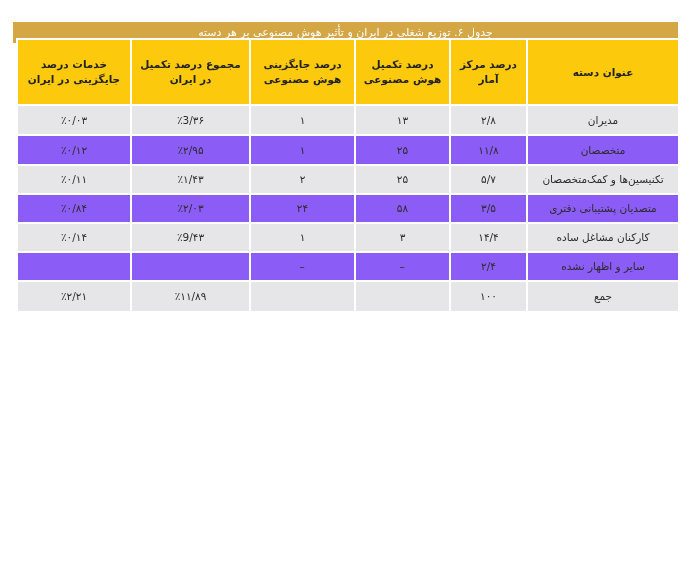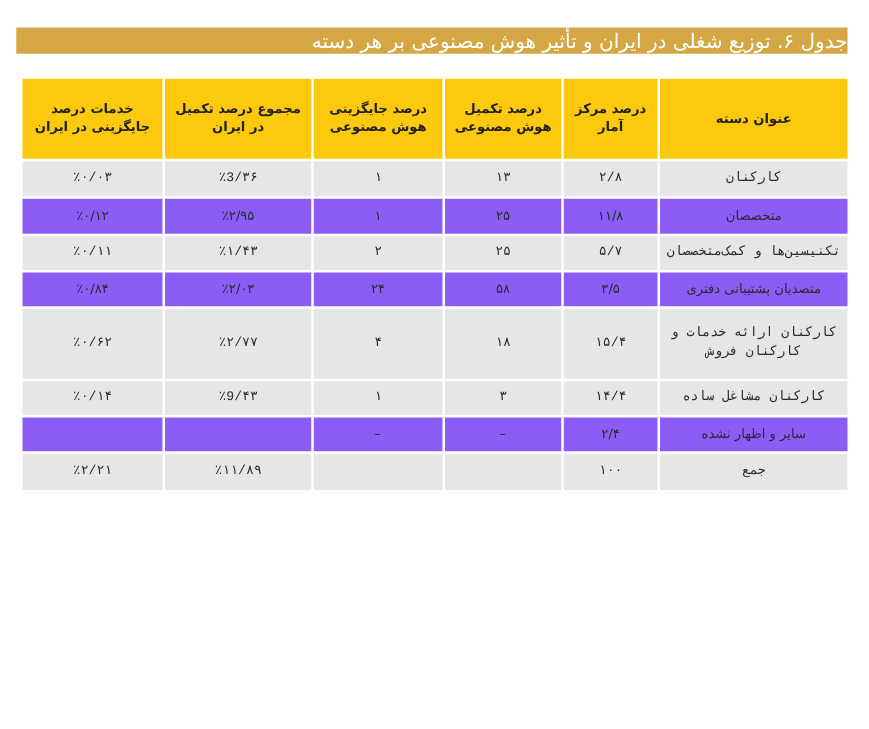--- a/index.html
+++ b/index.html
@@ -1,34 +1,34 @@
 <!DOCTYPE html>
 <html><head>
 <meta charset="utf-8">
 <style>
   html, body { margin: 0; padding: 0; background: #ffffff; }
   body { width: 695px; height: 583px; position: relative; overflow: hidden;
          font-family: "DejaVu Sans", sans-serif; }
   .title-bar {
     position: absolute; left: 13px; top: 22px; width: 665px; height: 21px;
     background: #d4a644; color: #ffffff; direction: rtl;
-    font-size: 16px; line-height: 21px; font-weight: normal;
+    font-size: 11px; line-height: 21px; text-align: center; font-weight: normal;
   }
   table.main {
-    position: absolute; left: 16px; top: 61px; width: 662px;
+    position: absolute; left: 16px; top: 38px; width: 662px;
     border-collapse: collapse; table-layout: fixed; direction: rtl;
   }
   table.main td, table.main th {
     border: 2px solid #ffffff; text-align: center; vertical-align: middle;
     padding: 0 4px; color: #2b2b2b; font-size: 10.5px; line-height: 15px;
   }
   table.main th {
     background: #fdc90d; font-weight: bold; color: #222; font-size: 10.5px; height: 64px;
   }
-  tr.gray td { background: #e6e6e8; font-family: Liberation Mono, monospace; }
+  tr.gray td { background: #e6e6e8; }
   tr.yellow td { background: #8b5cf6; }
   td.num { font-size: 10px; letter-spacing: 1px; color: #333; }
   td.cat { text-align: center; font-size: 10.5px; }
 </style>
 </head>
 <body>
 
 <div class="title-bar">جدول ۶. توزیع شغلی در ایران و تأثیر هوش مصنوعی بر هر دسته</div>
 
 <table class="main">
@@ -45,21 +45,21 @@
       <th>عنوان دسته</th>
       <th>درصد مرکز آمار</th>
       <th>درصد تکمیل هوش مصنوعی</th>
       <th>درصد جایگزینی هوش مصنوعی</th>
       <th>مجموع درصد تکمیل در ایران</th>
       <th>خدمات درصد جایگزینی در ایران</th>
     </tr>
   </thead>
   <tbody>
     <tr class="gray" style="height:30px">
-      <td class="cat">کارکنان</td>
+      <td class="cat">مدیران</td>
       <td class="num">۲/۸</td>
       <td class="num">۱۳</td>
       <td class="num">۱</td>
       <td class="num">٪3/۳۶</td>
       <td class="num">٪۰/۰۳</td>
     </tr>
     <tr class="yellow" style="height:30px">
       <td class="cat">متخصصان</td>
       <td class="num">۱۱/۸</td>
       <td class="num">۲۵</td>
@@ -76,28 +76,20 @@
       <td class="num">٪۰/۱۱</td>
     </tr>
     <tr class="yellow" style="height:29px">
       <td class="cat">متصدیان پشتیبانی دفتری</td>
       <td class="num">۳/۵</td>
       <td class="num">۵۸</td>
       <td class="num">۲۴</td>
       <td class="num">٪۲/۰۳</td>
       <td class="num">٪۰/۸۴</td>
     </tr>
-    <tr class="gray" style="height:58px">
-      <td class="cat">کارکنان ارائه خدمات و کارکنان فروش</td>
-      <td class="num">۱۵/۴</td>
-      <td class="num">۱۸</td>
-      <td class="num">۴</td>
-      <td class="num">٪۲/۷۷</td>
-      <td class="num">٪۰/۶۲</td>
-    </tr>
     <tr class="gray" style="height:29px">
       <td class="cat">کارکنان مشاغل ساده</td>
       <td class="num">۱۴/۴</td>
       <td class="num">۳</td>
       <td class="num">۱</td>
       <td class="num">٪9/۴۳</td>
       <td class="num">٪۰/۱۴</td>
     </tr>
     <tr class="yellow" style="height:29px">
       <td class="cat">سایر و اظهار نشده</td>

